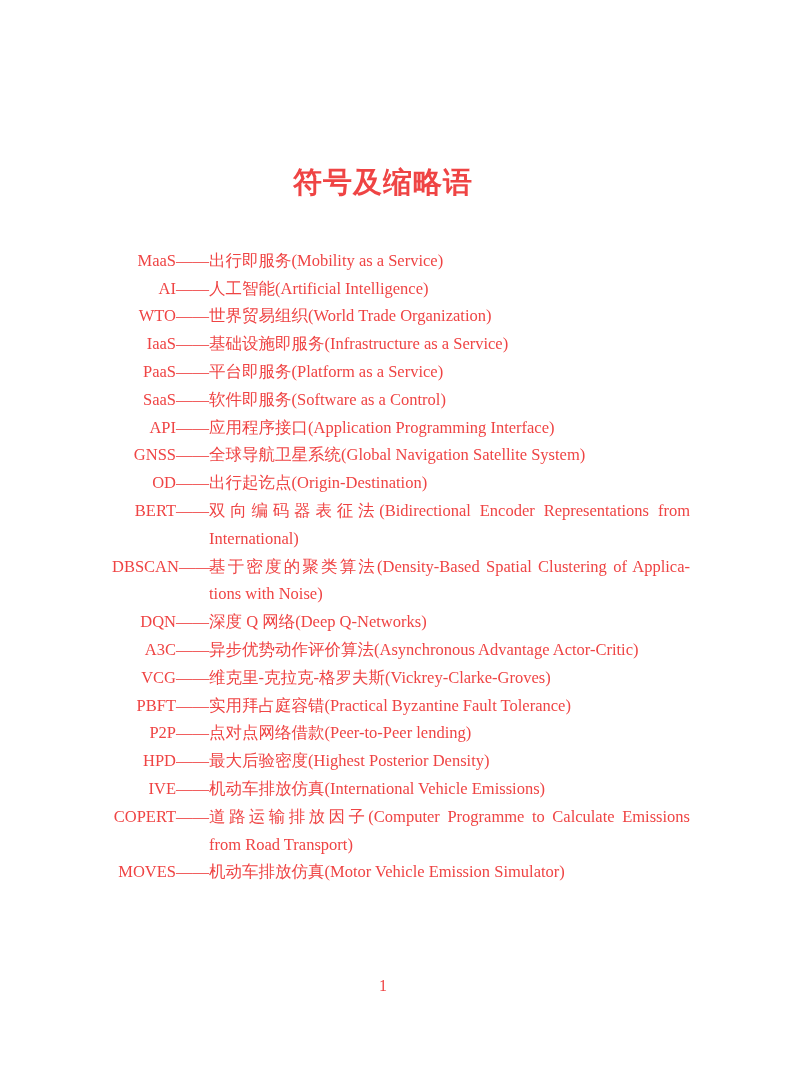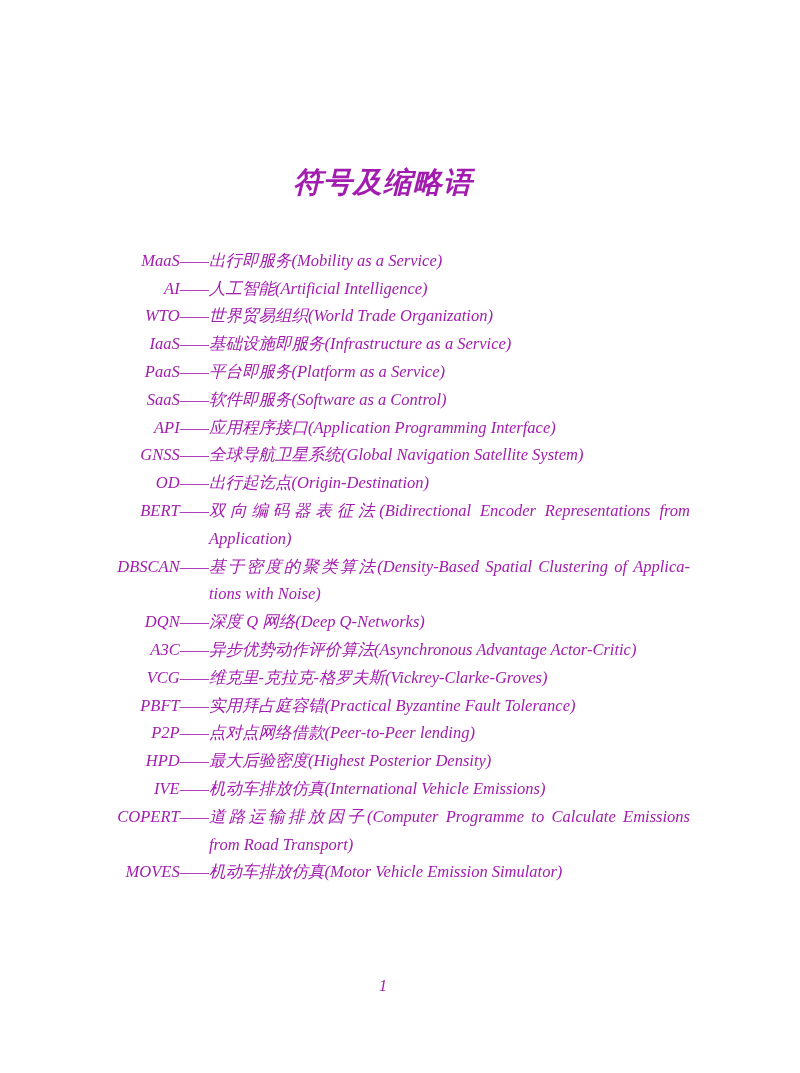--- a/index.html
+++ b/index.html
@@ -5,25 +5,24 @@
   html, body {
     margin: 0;
     padding: 0;
     background: #ffffff;
   }
   .page {
     position: relative;
     width: 766px;
     height: 1073px;
     background: #ffffff;
-    color: #a21caf;
+    color: #ef4444;
     font-family: "Liberation Serif", "DejaVu Serif", serif;
     overflow: hidden;
     box-sizing: border-box;
-    font-style: italic;
   }
   .title {
     margin: 167px 0 0 0;
     text-align: center;
     font-size: 29px;
     line-height: 1.1;
     font-weight: bold;
     letter-spacing: 1px;
     font-family: "Liberation Serif", "DejaVu Serif", serif;
   }
@@ -123,21 +122,21 @@
       <div class="entry">
         <span class="term">OD——</span>
         <div class="def">
           <div class="line">出行起讫点(Origin-Destination)</div>
         </div>
       </div>
       <div class="entry">
         <span class="term">BERT——</span>
         <div class="def">
           <div class="line justify">双向编码器表征法(Bidirectional Encoder Representations from</div>
-          <div class="line">Application)</div>
+          <div class="line">International)</div>
         </div>
       </div>
       <div class="entry">
         <span class="term">DBSCAN——</span>
         <div class="def">
           <div class="line justify">基于密度的聚类算法(Density-Based Spatial Clustering of Applica-</div>
           <div class="line">tions with Noise)</div>
         </div>
       </div>
       <div class="entry">

